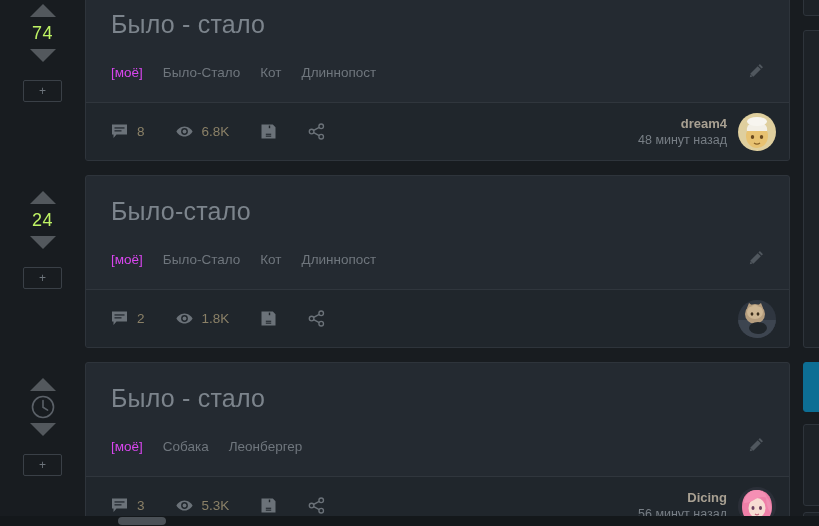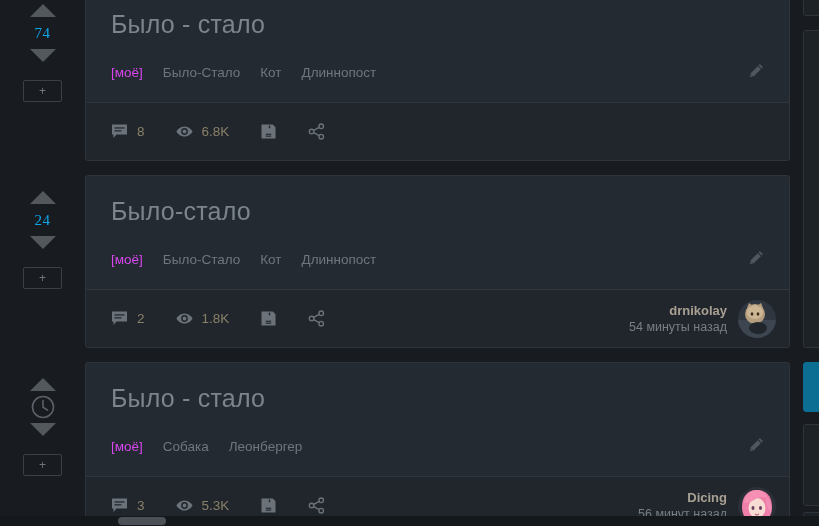--- a/index.html
+++ b/index.html
@@ -54,25 +54,25 @@
   .arrow-up, .arrow-down {
     width: 0; height: 0;
     border-left: 13px solid transparent;
     border-right: 13px solid transparent;
     cursor: pointer;
   }
   .arrow-up   { border-bottom: 13px solid #53585d; margin-bottom: 3px; }
   .arrow-down { border-top: 13px solid #53585d;    margin-top: 3px; }
 
   .rating-value {
-    font-size: 15px;
-    color: #0ea5e9;
+    font-size: 18px;
+    color: #bef264;
     line-height: 26px;
     letter-spacing: .5px;
-    font-family: Liberation Serif, serif;
+    font-family: Liberation Sans, sans-serif;
   }
 
   .clock-icon {
     width: 26px; height: 26px;
     display: block;
   }
 
   .plus-btn {
     margin-top: 18px;
     width: 39px;
@@ -282,20 +282,35 @@
                   <g fill="none" stroke="#6b7279" stroke-width="1.35">
                     <circle cx="13.2" cy="3.3" r="2.3"></circle>
                     <circle cx="3.6" cy="8.5" r="2.3"></circle>
                     <circle cx="13.2" cy="13.7" r="2.3"></circle>
                     <line x1="5.7" y1="7.4" x2="11.2" y2="4.4"></line>
                     <line x1="5.7" y1="9.6" x2="11.2" y2="12.6"></line>
                   </g>
                 </svg>
               </span>
         </div>
+        <div class="author">
+          <div class="author-meta">
+            <div class="author-name">dream4</div>
+            <div class="author-time">48 минут назад</div>
+          </div>
+          <div class="avatar"><svg viewBox="0 0 38 38" width="38" height="38">
+                  <rect width="38" height="38" fill="#dfcf9e"></rect>
+                  <ellipse cx="19" cy="23" rx="11" ry="12" fill="#e8c271"></ellipse>
+                  <path d="M9 18c-1-5 3-9 10-9s11 4 10 9z" fill="#f2efe6"></path>
+                  <ellipse cx="19" cy="8.5" rx="10" ry="4.5" fill="#f7f5ef"></ellipse>
+                  <ellipse cx="14.5" cy="24" rx="1.7" ry="2" fill="#6b4a20"></ellipse>
+                  <ellipse cx="23.5" cy="24" rx="1.7" ry="2" fill="#6b4a20"></ellipse>
+                  <path d="M16 30q3 2.4 6 0" stroke="#8a6328" stroke-width="1.3" fill="none"></path>
+                </svg></div>
+        </div>
       </div>
     </div>
       </div>
       <div class="post-row">
     <div class="rating">
       <div class="arrow-up"></div>
       <div class="rating-value">24</div>
       <div class="arrow-down"></div>
       <div class="plus-btn">+</div>
     </div>
@@ -350,24 +365,20 @@
                     <circle cx="13.2" cy="3.3" r="2.3"></circle>
                     <circle cx="3.6" cy="8.5" r="2.3"></circle>
                     <circle cx="13.2" cy="13.7" r="2.3"></circle>
                     <line x1="5.7" y1="7.4" x2="11.2" y2="4.4"></line>
                     <line x1="5.7" y1="9.6" x2="11.2" y2="12.6"></line>
                   </g>
                 </svg>
               </span>
         </div>
         <div class="author">
-          <div class="author-meta">
-            <div class="author-name">drnikolay</div>
-            <div class="author-time">54 минуты назад</div>
-          </div>
           <div class="avatar"><svg viewBox="0 0 38 38" width="38" height="38">
                   <rect width="38" height="38" fill="#2f3640"></rect>
                   <rect y="20" width="38" height="18" fill="#3d4550"></rect>
                   <ellipse cx="17" cy="14" rx="10" ry="10" fill="#b59d7e"></ellipse>
                   <ellipse cx="17" cy="12" rx="8" ry="7" fill="#cdb694"></ellipse>
                   <path d="M9 8l2-5 4 3zM25 8l-2-5-4 3z" fill="#b59d7e"></path>
                   <ellipse cx="20" cy="28" rx="9" ry="6" fill="#20262b"></ellipse>
                   <ellipse cx="14" cy="14" rx="1.4" ry="1.8" fill="#3a2d1c"></ellipse>
                   <ellipse cx="20" cy="14" rx="1.4" ry="1.8" fill="#3a2d1c"></ellipse>
                 </svg></div>

